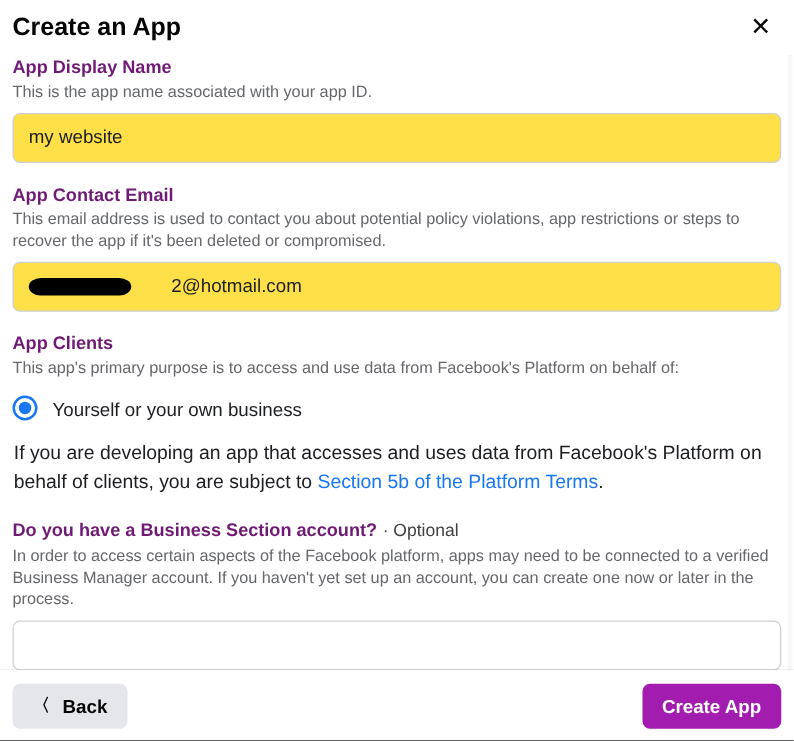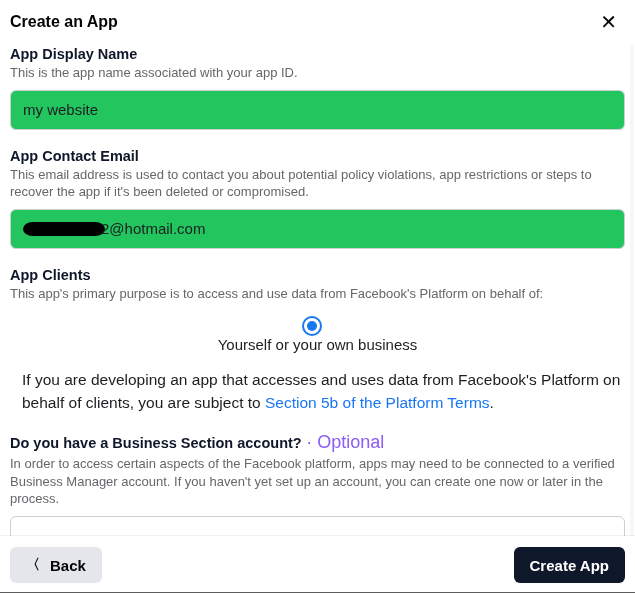--- a/index.html
+++ b/index.html
@@ -19,21 +19,21 @@
     display: flex;
     flex-direction: column;
   }
   .header {
     display: flex;
     align-items: center;
     justify-content: space-between;
     padding: 10px 14px 4px 10px;
   }
   .header h1 {
-    font-size: 16px;
+    font-size: 20px;
     font-weight: 700;
     margin: 0;
     color: #050505;
   }
   .close-x {
     font-size: 20px;
     line-height: 1;
     cursor: pointer;
     color: #050505;
     padding: 2px 4px;
@@ -42,46 +42,45 @@
     padding: 8px 10px 0 10px;
     flex: 1;
     overflow-y: auto;
   }
   .section {
     margin-bottom: 18px;
   }
   .label {
     font-size: 14.5px;
     font-weight: 700;
-    color: #0f172a;
+    color: #701a75;
     margin-bottom: 2px;
   }
   .desc {
     font-size: 13px;
     color: #65676b;
     line-height: 1.35;
     margin-bottom: 8px;
   }
   .text-input {
     width: 100%;
     height: 40px;
     border: 1px solid #ccd0d5;
     border-radius: 6px;
     padding: 8px 12px;
     font-size: 15px;
     color: #1c1e21;
     outline: none;
-    background: #22c55e;
+    background: #fde047;
   }
   .radio-row {
     display: flex;
-    align-items: center;
+    align-items: flex-end;
     padding: 6px 0;
     cursor: pointer;
-    flex-direction: column;
   }
   .radio {
     width: 20px;
     height: 20px;
     border-radius: 50%;
     border: 2px solid #ccd0d5;
     margin-right: 12px;
     position: relative;
     flex-shrink: 0;
   }
@@ -114,32 +113,32 @@
     display: inline-flex;
     align-items: center;
     justify-content: center;
     margin-left: 4px;
     font-style: italic;
   }
   .notice {
     font-size: 15.5px;
     color: #1c1e21;
     line-height: 1.45;
-    margin: 10px 0 18px 12px;
+    margin: 10px 0 18px 1px;
   }
   .notice a {
     color: #1877f2;
     text-decoration: none;
   }
   .optional-row .label {
     display: inline;
   }
   .optional-tag {
-    color: #8b5cf6;
-    font-size: 18px;
+    color: #404040;
+    font-size: 14px;
     font-weight: 400;
     margin-top: 44px;
   }
   .select-box {
     width: 100%;
     height: 40px;
     border: 1px solid #ccd0d5;
     border-radius: 6px;
     padding: 8px 12px;
     font-size: 15px;
@@ -171,21 +170,21 @@
   }
   .btn-back {
     background: #e4e6eb;
     color: #050505;
   }
   .btn-back .chev {
     margin-right: 10px;
     font-size: 14px;
   }
   .btn-primary {
-    background: #0f172a;
+    background: #a21caf;
     color: #fff;
   }
   .scrollbar-hint {
     position: absolute;
     right: 1px;
     top: 44px;
     bottom: 56px;
     width: 4px;
     background: rgba(0,0,0,0.03);
   }
@@ -193,20 +192,21 @@
     display: inline-block;
     width: 82px;
     height: 14px;
     background: #000;
     border-radius: 14px / 10px;
     vertical-align: middle;
     margin-right: -4px;
   }
   .email-tail {
     vertical-align: middle;
+    margin-left: 36px;
   }
   .bottom-line {
     position: absolute;
     left: 0; right: 0; bottom: 0;
     height: 1px;
     background: #5c5c5c;
   }
 </style>
 </head>
 <body>

